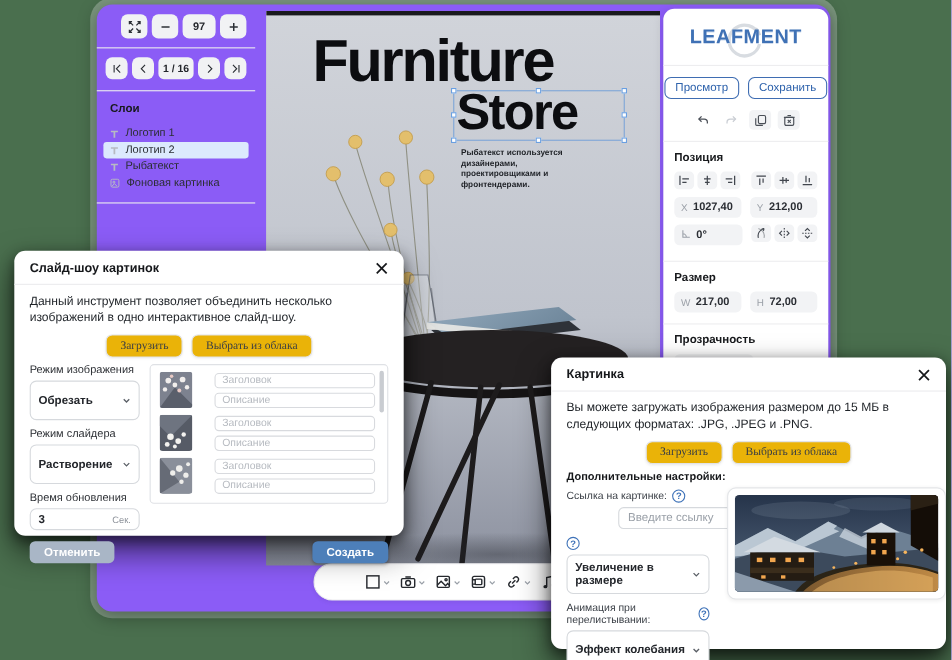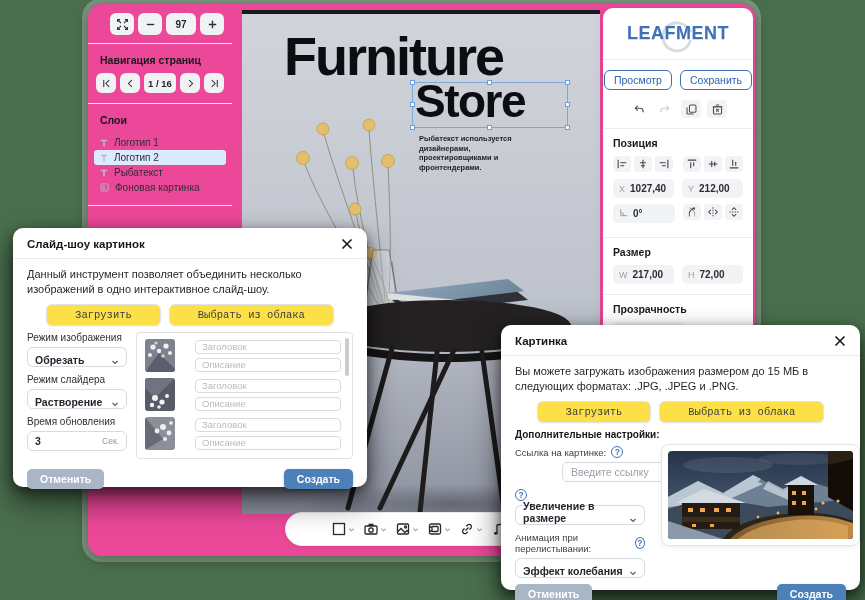--- a/index.html
+++ b/index.html
@@ -2,21 +2,21 @@
 <html><head>
 <meta charset="utf-8">
 <style>
   * { margin:0; padding:0; box-sizing:border-box; }
   html,body { width:865px; height:600px; overflow:hidden; }
   body { font-family:"Liberation Sans", sans-serif; }
   .stage { position:relative; width:865px; height:600px; background:#4a6f4e; overflow:hidden; }
 
   
   .main-window { position:absolute; left:88px; top:4px; width:667px; height:552px;
-    background:#ec4899; border-radius:14px; box-shadow:0 4px 16px rgba(0,0,0,0.35), 0 0 0 6px rgba(255,255,255,0.28); }
+    background:#8b5cf6; border-radius:14px; box-shadow:0 4px 16px rgba(0,0,0,0.35), 0 0 0 6px rgba(255,255,255,0.28); }
 
   
   .sidebar { position:absolute; left:0; top:0; width:144px; height:100%; }
   .zoom-row { display:flex; align-items:center; justify-content:flex-end; gap:4px; padding:9px 8px 8px 8px; border-bottom:1px solid #ededef; }
   .tool-btn { display:flex; align-items:center; justify-content:center; height:22px; background:#f1f2f4; border:none; border-radius:6px; cursor:pointer; color:#2c3036; }
   .tool-btn.sq { width:24px; }
   .zoom-val { width:30px; height:22px; background:#f1f2f4; border-radius:6px; font-size:10px; font-weight:600; color:#24272c; display:flex; align-items:center; justify-content:center; }
   .side-sec { padding:8px 0 10px 0; border-bottom:1px solid #ededef; }
   .side-title { font-size:10.5px; font-weight:700; color:#17191c; padding:2px 12px 7px 12px; }
   .pager { display:flex; align-items:center; gap:4px; padding:0 8px; }
@@ -70,25 +70,25 @@
 
   
   .modal { position:absolute; background:#fff; border-radius:10px;
     box-shadow:0 14px 30px rgba(0,0,0,0.6), 0 4px 12px rgba(0,0,0,0.45); }
   .m-head { display:flex; align-items:center; justify-content:space-between; padding:10px 14px 8px 14px; border-bottom:1px solid #ececee; }
   .m-title { font-size:11.5px; font-weight:600; color:#15171a; }
   .m-close { display:flex; border:none; background:transparent; cursor:pointer; color:#17191c; }
   .m-body { padding:8px 14px 0 14px; }
   .m-desc { font-size:11px; line-height:1.32; color:#1f2328; }
   .m-btnrow { display:flex; justify-content:center; gap:8px; margin:8px 0 6px 0; }
-  .gray-btn { background:#fde047; border:1px solid #e2e3e6; border-radius:6px; color:#3a3e44; font-size:10.5px; padding:4px 28px; cursor:pointer; box-shadow:0 1px 2px rgba(0,0,0,0.05); font-family:Liberation Mono, monospace; }
+  .gray-btn { background:#eab308; border:1px solid #e2e3e6; border-radius:6px; color:#3a3e44; font-size:10.5px; padding:4px 12px; cursor:pointer; box-shadow:0 1px 2px rgba(0,0,0,0.05); font-family:Liberation Serif, serif; }
   .m-foot { display:flex; justify-content:space-between; padding:10px 14px 12px 14px; }
   .muted-btn { background:#a9b6c6; border:none; color:#fff; font-weight:600; font-size:10.5px; border-radius:5px; padding:4px 13px; cursor:pointer; font-family:inherit; }
   .primary-btn { background:#4d7fb9; border:none; color:#fff; font-weight:600; font-size:10.5px; border-radius:5px; padding:4px 13px; cursor:pointer; box-shadow:0 1px 3px rgba(0,0,0,0.25); font-family:inherit; }
-  .sel { border:1.2px solid #d6d9dd; border-radius:6px; height:20px; display:flex; align-items:flex-end; justify-content:space-between; padding:0 7px; cursor:pointer; background:#fff; }
+  .sel { border:1.2px solid #d6d9dd; border-radius:6px; height:36px; display:flex; align-items:center; justify-content:space-between; padding:0 7px; cursor:pointer; background:#fff; }
   .sel .selval { font-size:10.5px; font-weight:700; color:#23262b; }
   .small-label { font-size:10px; color:#2c2f34; margin:7px 0 4px 0; }
 
   
   .slideshow { left:13px; top:228px; width:354px; height:259px; }
   .ss-cols { display:flex; gap:9px; margin-top:4px; }
   .ss-left { width:100px; flex:none; }
   .interval { border:1.2px solid #d6d9dd; border-radius:6px; height:20px; display:flex; align-items:center; justify-content:space-between; padding:0 7px; }
   .interval .ival { font-size:10.5px; font-weight:700; color:#23262b; }
   .interval .iunit { font-size:8.5px; color:#8e939b; }
@@ -136,21 +136,20 @@
         </button>
         <div class="zoom-val">97</div>
         <button class="tool-btn sq">
           <svg width="11" height="11" viewBox="0 0 12 12" stroke="currentColor" stroke-width="1.5">
               <path d="M2 6h8M6 2v8"></path>
             </svg>
         </button>
       </div>
 
       <div class="side-sec">
-        <div class="side-title">Навигация страниц</div>
         <div class="pager">
           <button class="tool-btn">
             <svg width="11" height="11" viewBox="0 0 16 16" fill="none" stroke="currentColor" stroke-width="1.5">
                 <path d="M4 3v10M12 3L7 8l5 5"></path>
               </svg>
           </button>
           <button class="tool-btn">
             <svg width="11" height="11" viewBox="0 0 16 16" fill="none" stroke="currentColor" stroke-width="1.5">
                 <path d="M10 3L5 8l5 5"></path>
               </svg>

